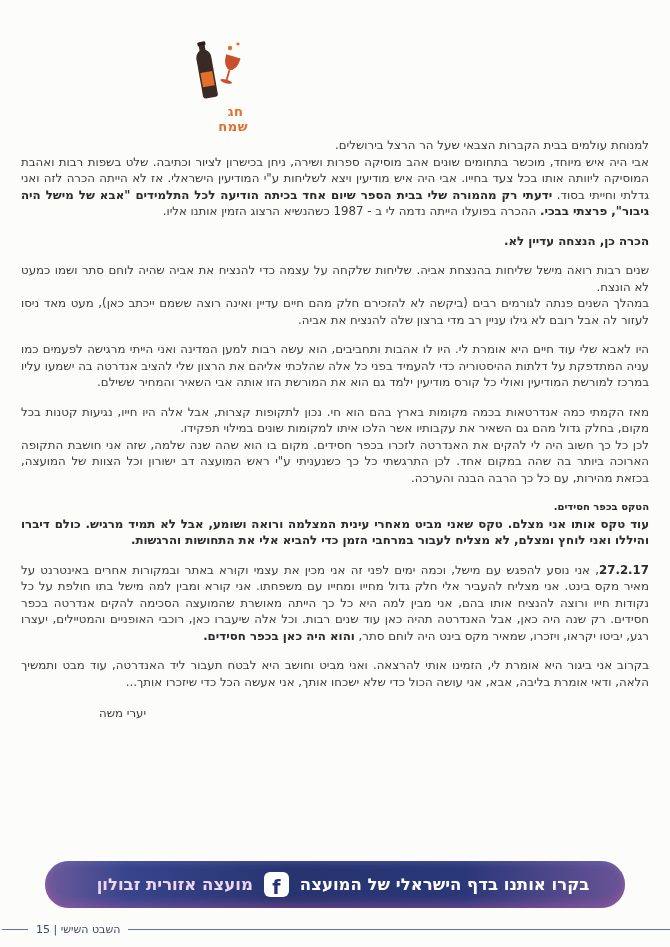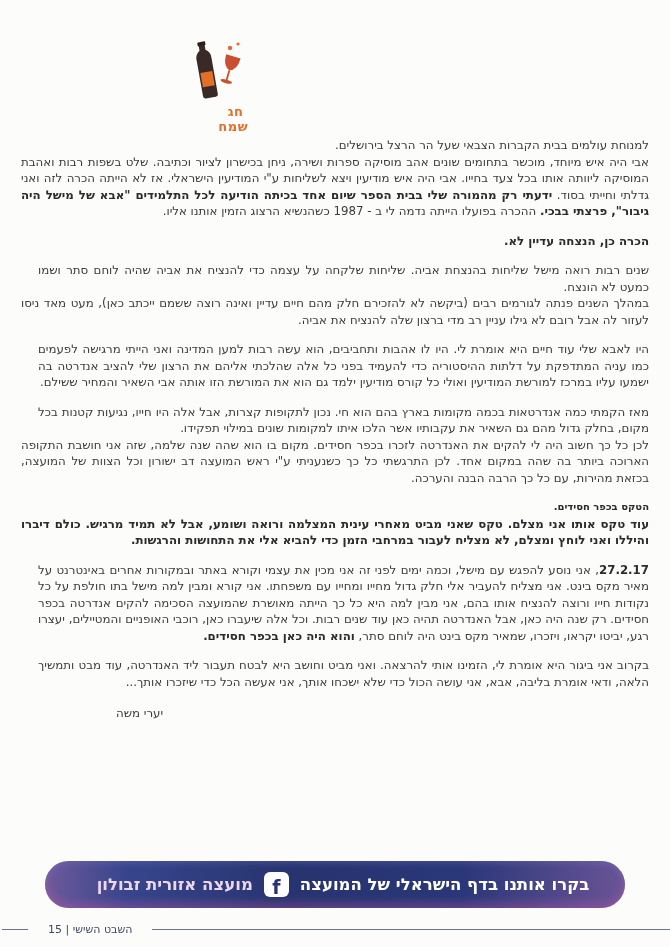--- a/index.html
+++ b/index.html
@@ -18,21 +18,21 @@
     color:#e2702b;font-weight:bold;font-size:13px;margin-top:0px;
     direction:rtl;letter-spacing:.5px;margin-left:37px;
   }
   
   .article{
     position:absolute;top:137px;left:21px;right:21px;
     direction:rtl;text-align:justify;
     font-size:11.8px;line-height:16.5px;color:#3c3c3e;
   }
   .para{margin:0;}
-  .para.gap{margin-top:13px;margin-left:17px;}
+  .para.gap{margin-top:13px;}
   .para span.b{font-weight:bold;color:#2c2c2e;}
   .para.heading{font-weight:bold;font-size:10px;color:#2c2c2e;margin-top:13px;}
   .para.signature{margin-top:15px;text-align:left;padding-left:78px;font-weight:500;}
   
   .page-bottom{
     position:absolute;bottom:0;left:0;right:0;height:94px;
     background:#fcfcfa;
   }
   .fb-banner{
     position:absolute;top:8px;left:45px;right:45px;height:47px;
@@ -47,21 +47,21 @@
   .fb-icon{
     width:25px;height:25px;border-radius:6px;background:#ffffff;
     color:#263271;font-weight:bold;font-size:19px;line-height:25px;
     display:flex;align-items:flex-end;justify-content:center;
     font-family:"DejaVu Sans",sans-serif;
     overflow:hidden;
   }
   .fb-icon span{transform:translateY(3px);}
   .pagefooter{
     position:absolute;bottom:11px;left:0;right:0;
-    display:flex;align-items:center;gap:20px;
+    display:flex;align-items:center;gap:8px;
     font-size:11px;color:#3e4968;font-weight:500;
   }
   .rule{height:1px;background:#6a7288;}
   .rule.short{width:26px;margin-left:2px;}
   .rule.long{flex:1;}
 </style>
 </head>
 <body>
 
 <div class="page">

